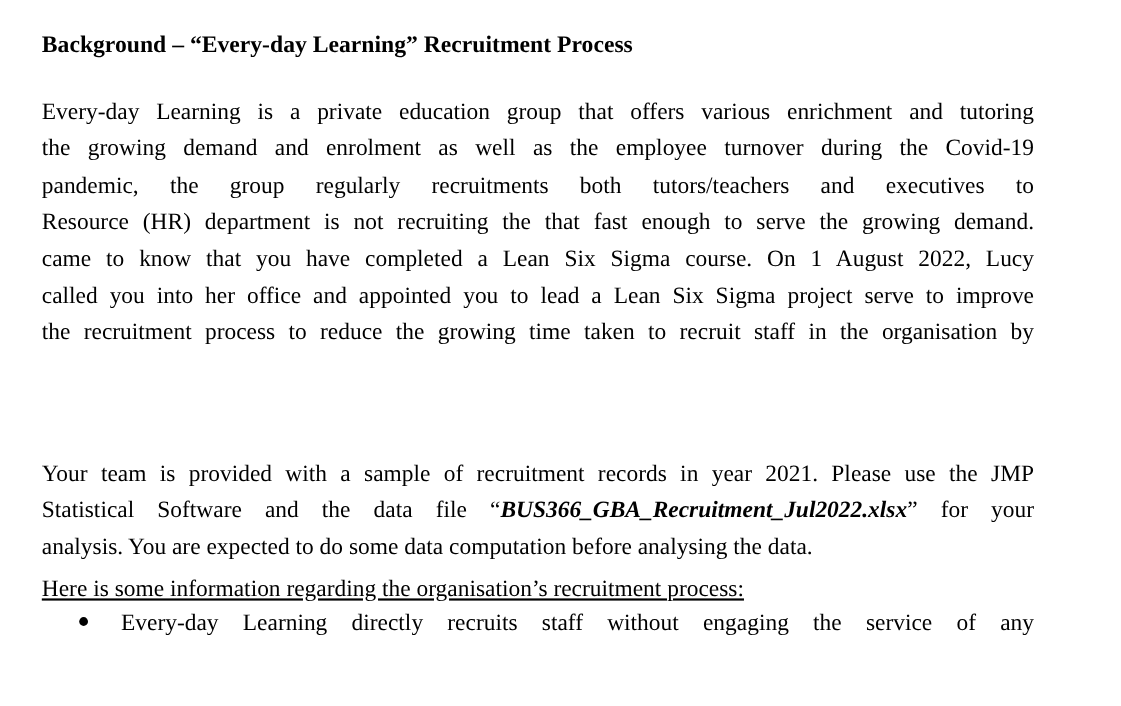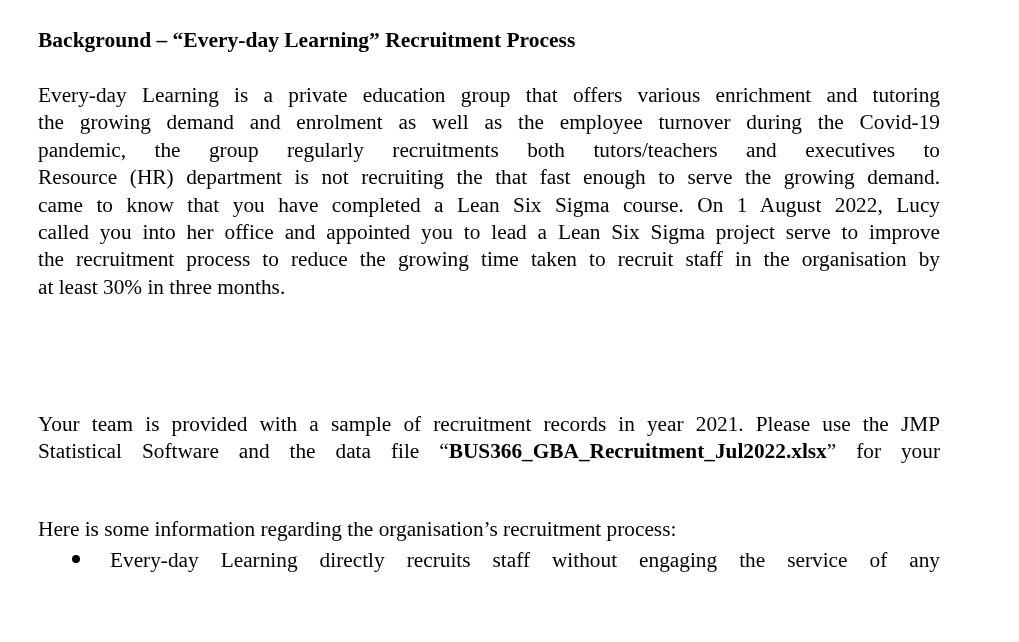--- a/index.html
+++ b/index.html
@@ -37,30 +37,32 @@
       width: 902px;
       font-size: 21.3px;
       line-height: 27.4px;
     }
     .line {
       display: block;
       height: 27.4px;
       white-space: nowrap;
       text-align: justify;
       text-align-last: justify;
+      margin-top: 6px;
     }
     .line.last {
       text-align: left;
       text-align-last: left;
     }
     .p1 { top: 82px; }
     .p2 { top: 411px; }
-    .p3 { top: 516px; }
+    .p3 { top: 516px; text-decoration: underline; }
     .filename {
       font-weight: bold;
+      font-style: italic;
     }
     .bullet-list {
       position: absolute;
       left: 0;
       top: 547px;
       width: 902px;
       font-size: 21.3px;
       line-height: 27.4px;
     }
     .bullet-item {
@@ -85,26 +87,26 @@
   <div class="heading">Background – “Every-day Learning” Recruitment Process</div>
 
   <div class="para p1">
     <span class="line">Every-day Learning is a private education group that offers various enrichment and tutoring</span>
     <span class="line">the growing demand and enrolment as well as the employee turnover during the Covid-19</span>
     <span class="line">pandemic, the group regularly recruitments both tutors/teachers and executives to</span>
     <span class="line">Resource (HR) department is not recruiting the that fast enough to serve the growing demand.</span>
     <span class="line">came to know that you have completed a Lean Six Sigma course. On 1 August 2022, Lucy</span>
     <span class="line">called you into her office and appointed you to lead a Lean Six Sigma project serve to improve</span>
     <span class="line">the recruitment process to reduce the growing time taken to recruit staff in the organisation by</span>
-    <span class="line last">at least 30% in three months.</span>
   </div>
 
   <div class="para p2">
     <span class="line">Your team is provided with a sample of recruitment records in year 2021. Please use the JMP</span>
     <span class="line"><span>Statistical Software and the data file “</span><span class="filename">BUS366_GBA_Recruitment_Jul2022.xlsx</span><span>” for your</span></span>
+    <span class="line last">analysis. You are expected to do some data computation before analysing the data.</span>
   </div>
 
   <div class="para p3">
     <span class="line last">Here is some information regarding the organisation’s recruitment process:</span>
   </div>
 
   <div class="bullet-list">
     <div class="bullet-item">
       <span class="bullet-dot"></span>
       <span class="line">Every-day Learning directly recruits staff without engaging the service of any</span>

